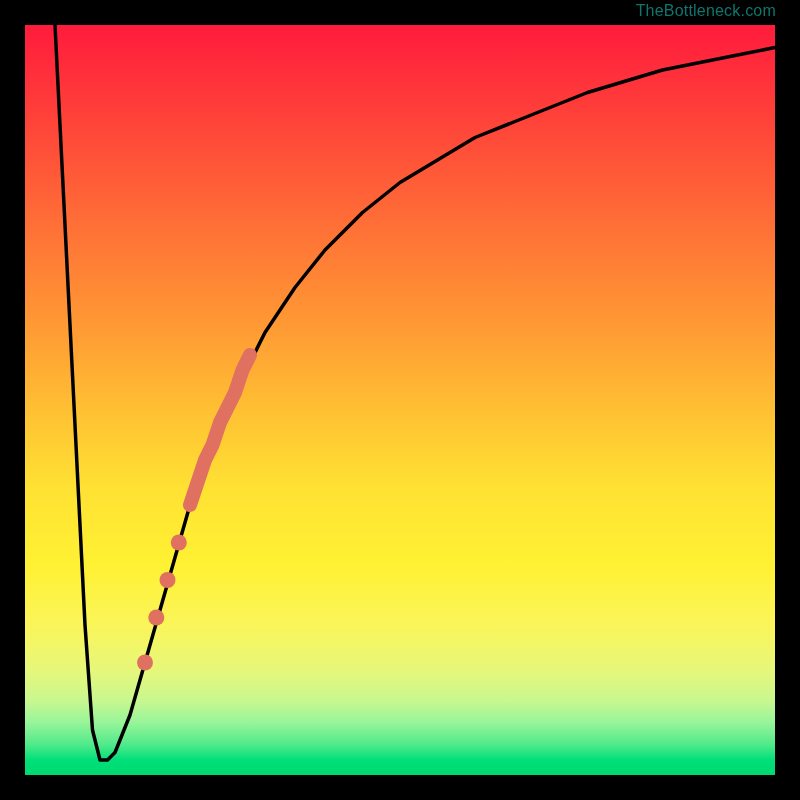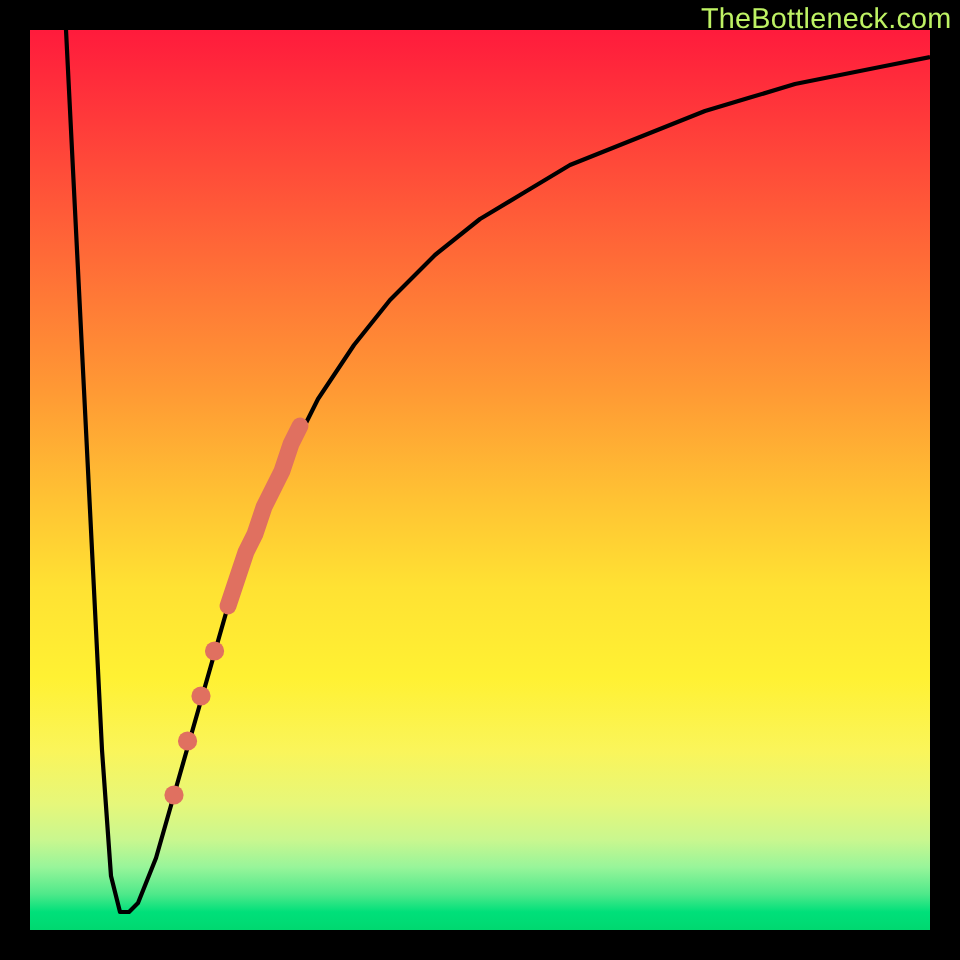--- a/index.html
+++ b/index.html
@@ -43,23 +43,23 @@
   }
   svg.curve {
     position: absolute;
     left: 0; top: 0;
     width: 750px;
     height: 750px;
   }
   .watermark {
     position: absolute;
     top: 2px;
-    right: 7px;
-    color: #bef264;
-    font-size: 24px;
+    right: 24px;
+    color: #0f766e;
+    font-size: 16px;
     font-weight: 500;
     letter-spacing: 0.2px;
     user-select: none;
   }
 </style>
 </head>
 <body>
 
 <div class="frame">
   <div class="watermark">TheBottleneck.com</div>

